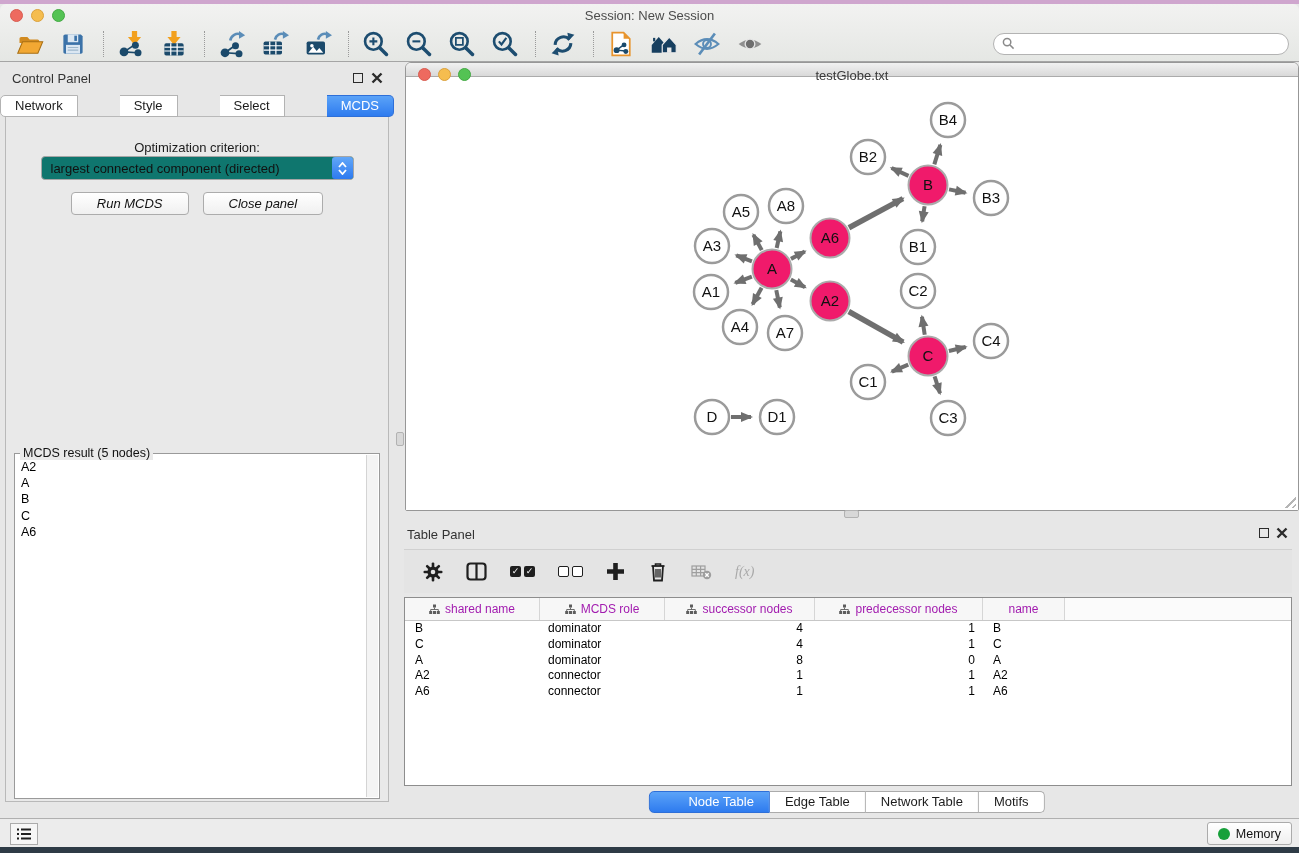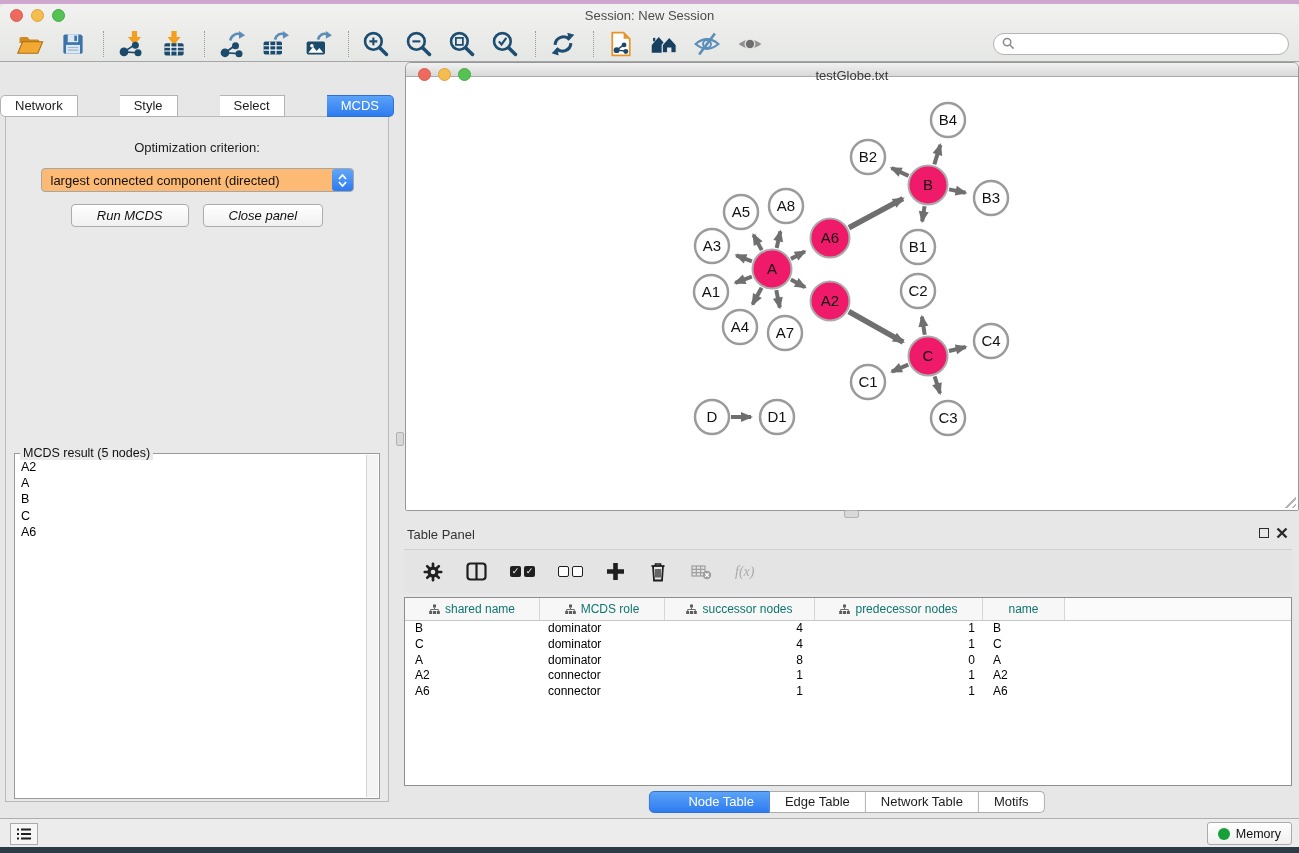--- a/index.html
+++ b/index.html
@@ -48,21 +48,21 @@
   .cp-tabs { position:absolute; top:33px; left:0; width:100%; display:flex; justify-content:space-between; z-index:3; }
   .cp-tab { height:22px; line-height:20px; padding:0 14px; background:#fff; border:1px solid #b3b3b3;
             border-left:none; text-align:center; color:#1c1c1c; }
   .cp-tab:first-child { border-left:1px solid #b3b3b3; border-radius:5px 0 0 5px; }
   .cp-tab:last-child { border-radius:0 5px 5px 0; }
   .cp-tab.active { background:linear-gradient(#5ba3f8,#2e7bef); border-color:#2e6fd8; color:#fff; }
 
   .cp-body { position:absolute; left:5px; right:5px; top:54px; bottom:16px;
              background:#e9e9e9; border:1px solid #b9b9b9; }
   .opt-label { margin-top:23px; text-align:center; color:#1b1b1b; }
-  .select { position:relative; width:313px; height:24px; margin:13px auto 0; background:#fdba74;
+  .select { position:relative; width:313px; height:24px; margin:1px auto 0; background:#0f766e;
             border:1px solid #a6a6a6; border-radius:4px; }
   .select-value { position:absolute; left:9px; top:4px; font-size:13px; color:#111; white-space:nowrap; }
   .select-stepper { position:absolute; right:0; top:0; width:21px; height:22px;
                     background:linear-gradient(#62a7f8,#2d7af0); border-radius:3px 3px 3px 3px;
                     display:flex; flex-direction:column; align-items:center; justify-content:center; gap:1px; }
   .select-stepper svg { width:9px; height:6px; }
   .btn-row { margin-top:12px; display:flex; justify-content:center; gap:14px; }
   .btn { height:23px; line-height:21px; padding:0 25px; background:linear-gradient(#ffffff,#f0f0f0);
          border:1px solid #acacac; border-radius:4px; color:#111;font-style:italic; }
 
@@ -107,21 +107,21 @@
   .tpbtn svg { display:block; }
   .chk-pair { display:flex; gap:3px; }
   .chk { width:11px; height:11px; background:#1f1f1f; border-radius:2px; color:#fff; font-size:9px;
          line-height:11px; text-align:center; }
   .unchk { width:11px; height:11px; background:#fff; border:1.6px solid #1f1f1f; border-radius:2px; }
   .fx { font-family:"Liberation Serif", serif; font-style:italic; font-size:14px; color:#a9a9a9; }
 
   .tp-table { position:absolute; left:10px; right:7px; top:77px; height:189px; background:#fff;
               border:1px solid #8d8d8d; overflow:hidden; }
   .tt-head { display:flex; height:23px; background:#f7f7f7; border-bottom:1px solid #c7c7c7;
-             font-size:12px; color:#0f766e; }
+             font-size:12px; color:#a21caf; }
   .tt-hcell { display:flex; align-items:center; justify-content:center; gap:5px;
               border-right:1px solid #d6d6d6; height:100%; }
   .tt-hcell svg { width:11px; height:11px; }
   .tt-hcell.c0 { width:135px; } .tt-hcell.c1 { width:125px; } .tt-hcell.c2 { width:150px; }
   .tt-hcell.c3 { width:168px; } .tt-hcell.c4 { width:82px; }
   .tt-hcell.filler { flex:1; border-right:none; background:#fbfbfb; }
   .tt-row { display:flex; height:15.8px; font-size:12px; color:#000; }
   .tt-cell { overflow:hidden; white-space:nowrap; }
   .tt-cell.c0 { width:135px; padding-left:10px; }
   .tt-cell.c1 { width:125px; padding-left:8px; }
@@ -316,20 +316,29 @@
           <line x1="8.6" y1="8.6" x2="12.5" y2="12.5" stroke="#8a8a8a" stroke-width="1.6"></line>
         </svg>
         <input type="text" value="" style="">
       </div>
     </div>
   </div>
 
   <div class="main">
 
     <div class="control-panel">
+      <div class="cp-header">
+        <span class="cp-title">Control Panel</span>
+        <span class="win-float"></span>
+        <span class="win-close">
+          <svg viewBox="0 0 12 12">
+              <path d="M1.5 1.5 L10.5 10.5 M10.5 1.5 L1.5 10.5" stroke="#2b2b2b" stroke-width="2.4"></path>
+            </svg>
+        </span>
+      </div>
       <div class="cp-tabs">
         <div class="cp-tab">Network</div>
         <div class="cp-tab">Style</div>
         <div class="cp-tab">Select</div>
         <div class="cp-tab active">MCDS</div>
       </div>
       <div class="cp-body">
         <div class="opt-label">Optimization criterion:</div>
         <div class="select">
           <span class="select-value">largest connected component (directed)</span>

